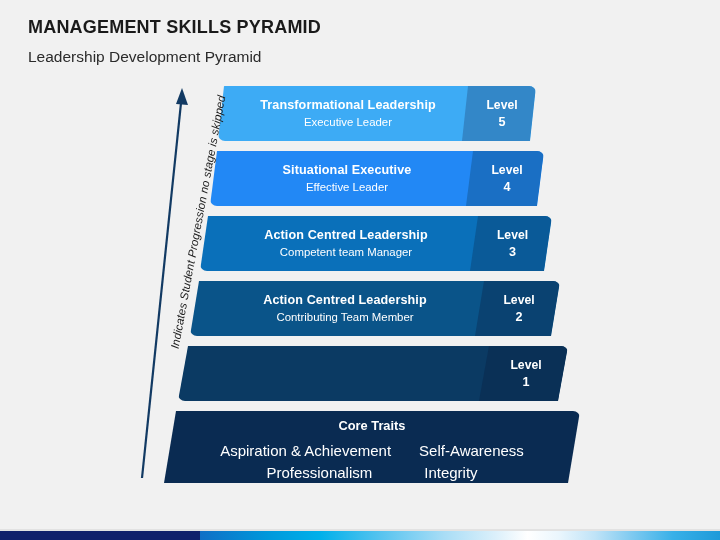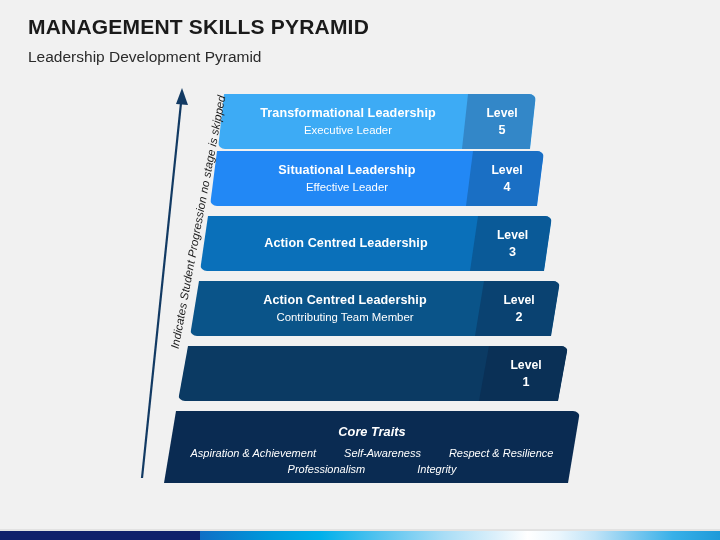--- a/index.html
+++ b/index.html
@@ -16,21 +16,21 @@
   }
 
   
   #header {
     position: absolute;
     left: 28px;
     top: 14px;
     width: 660px;
   }
   #page-title {
-    font-size: 21px;
+    font-size: 18px;
     font-weight: bold;
     color: #1a1a1a;
     letter-spacing: 0.2px;
     line-height: 26px;
     margin: 0;
   }
   #page-subtitle {
     font-size: 15.5px;
     font-weight: normal;
     color: #2b2b2b;
@@ -106,21 +106,20 @@
   .badge-num {
     font-size: 12.6px;
     font-weight: bold;
     margin-top: 3px;
   }
 
   
   #core-row {
     position: absolute;
     height: 80px;
-    font-style: italic;
   }
   #core-shape {
     position: absolute;
     inset: 0;
     border-radius: 7px;
   }
   #core-content {
     position: absolute;
     inset: 0;
     display: flex;
@@ -130,21 +129,21 @@
     color: #ffffff;
     text-align: center;
   }
   #core-title {
     font-size: 12.8px;
     font-weight: bold;
     margin-bottom: 7px;
   }
   .core-line {
     display: flex;
-    font-size: 11px;
+    font-size: 15px;
     line-height: 1.45;
   }
   .core-trait {
     white-space: nowrap;
   }
   #core-line-1 .core-trait { margin: 0 14px; }
   #core-line-2 .core-trait { margin: 0 26px; }
 
   
   #progression-arrow {
@@ -218,57 +217,58 @@
 </head>
 <body>
 
 <div id="header">
   <div id="page-title">MANAGEMENT SKILLS PYRAMID</div>
   <div id="page-subtitle">Leadership Development Pyramid</div>
 </div>
 
 <div id="pyramid">
 
-  <div class="pyramid-row" style="left:218px; top:8px; width:318px;">
+  <div class="pyramid-row" style="left:218px; top:0px; width:318px;">
     <div class="row-shape" style="clip-path: polygon(6px 0, 318px 0, 312px 55px, 0px 55px);">
       <div class="row-main" style="background:#3dabf5;"></div>
       <div class="row-badge" style="left:0; right:0; background:#3387c8; clip-path: polygon(250px 0, 318px 0, 312px 55px, 244px 55px);"></div>
     </div>
     <div class="row-text" style="left:10px; width:240px;">
       <span class="row-title">Transformational Leadership</span>
       <span class="row-sub">Executive Leader</span>
     </div>
     <div class="badge-text" style="left:250px; width:68px;">
       <span class="badge-word">Level</span>
       <span class="badge-num">5</span>
     </div>
   </div>
 
   <div class="pyramid-row" style="left:210px; top:65px; width:334px;">
     <div class="row-shape" style="clip-path: polygon(7px 0, 334px 0, 327px 55px, 0px 55px);">
       <div class="row-main" style="background:#2288f5;"></div>
       <div class="row-badge" style="left:0; right:0; background:#1a6fc4; clip-path: polygon(263px 0, 334px 0, 327px 55px, 256px 55px);"></div>
     </div>
     <div class="row-text" style="left:12px; width:250px;">
-      <span class="row-title">Situational Leadership</span>
+      <span class="row-title">Situational Executive</span>
       <span class="row-sub">Effective Leader</span>
     </div>
     <div class="badge-text" style="left:262px; width:70px;">
       <span class="badge-word">Level</span>
       <span class="badge-num">4</span>
     </div>
   </div>
 
   <div class="pyramid-row" style="left:200px; top:130px; width:352px;">
     <div class="row-shape" style="clip-path: polygon(8px 0, 352px 0, 344px 55px, 0px 55px);">
       <div class="row-main" style="background:#0a70ba;"></div>
       <div class="row-badge" style="left:0; right:0; background:#0a5a98; clip-path: polygon(278px 0, 352px 0, 344px 55px, 270px 55px);"></div>
     </div>
     <div class="row-text" style="left:14px; width:264px;">
       <span class="row-title">Action Centred Leadership</span>
+      <span class="row-sub">Competent team Manager</span>
     </div>
     <div class="badge-text" style="left:277px; width:71px;">
       <span class="badge-word">Level</span>
       <span class="badge-num">3</span>
     </div>
   </div>
 
   <div class="pyramid-row" style="left:190px; top:195px; width:370px;">
     <div class="row-shape" style="clip-path: polygon(9px 0, 370px 0, 361px 55px, 0px 55px);">
       <div class="row-main" style="background:#0a5489;"></div>
@@ -297,21 +297,20 @@
     </div>
   </div>
 
   <div id="core-row" style="left:164px; top:325px; width:416px;">
     <div id="core-shape" style="background:#0a2b52; clip-path: polygon(12px 0, 416px 0, 404px 72px, 0px 72px);"></div>
     <div id="core-content">
       <div id="core-title">Core Traits</div>
       <div class="core-line" id="core-line-1">
         <span class="core-trait">Aspiration &amp; Achievement</span>
         <span class="core-trait">Self-Awareness</span>
-        <span class="core-trait">Respect &amp; Resilience</span>
       </div>
       <div class="core-line" id="core-line-2">
         <span class="core-trait">Professionalism</span>
         <span class="core-trait">Integrity</span>
       </div>
     </div>
   </div>
 </div>
 
 <div id="progression-arrow">

